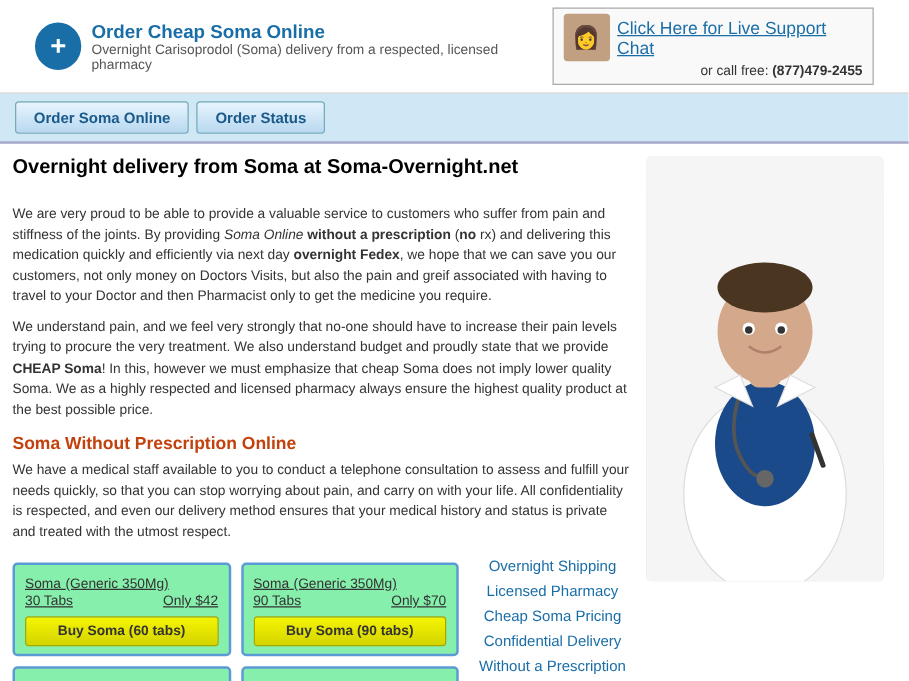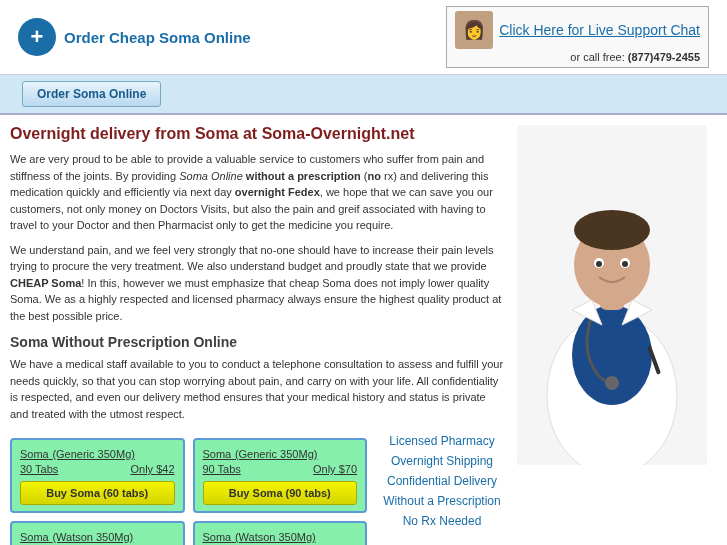--- a/index.html
+++ b/index.html
@@ -1,41 +1,41 @@
 <!DOCTYPE html>
 <html><head>
   <meta charset="utf-8">
   <style>
     * { margin: 0; padding: 0; box-sizing: border-box; }
     body { font-family: Arial, sans-serif; font-size: 12px; color: #333; background: #fff; width: 727px; }
     
     
-    #header { display: flex; align-items: center; justify-content: space-between; padding: 6px 18px; border-bottom: 1px solid #ccc; background: #fff; }
+    #header { display: flex; align-items: center; justify-content: flex-end; padding: 6px 28px; border-bottom: 1px solid #ccc; background: #fff; }
     #header-left { display: flex; align-items: center; gap: 8px; }
     #header-title-block { display: flex; flex-direction: column; }
     #header-title { color: #1a6ea8; font-size: 15px; font-weight: bold; }
     #header-subtitle { font-size: 11px; color: #555; }
     #header-right { display: flex; flex-direction: column; align-items: flex-end; gap: 2px; border: 1px solid #aaa; padding: 4px 8px; background: #f9f9f9; }
 
     
-    #nav { background: #d0e8f5; padding: 6px 22px; display: flex; gap: 6px; border-bottom: 2px solid #aac; }
+    #nav { background: #d0e8f5; padding: 6px 12px; display: flex; gap: 6px; border-bottom: 2px solid #aac; }
     .nav-btn { background: linear-gradient(to bottom, #e8f4fd, #b8d8f0); border: 1px solid #7ab; padding: 5px 14px; color: #1a5a8a; font-size: 12px; font-weight: bold; cursor: pointer; border-radius: 3px; }
 
     
     #main { display: flex; padding: 10px; gap: 10px; }
     #content { flex: 1; min-width: 0; }
     #sidebar { width: 200px; flex-shrink: 0; }
 
     
-    #page-title { font-size: 16px; color: #7f1d1d; margin-bottom: 8px; }
+    #page-title { font-size: 16px; color: #000000; margin-bottom: 20px; }
     .content-para { font-size: 11px; line-height: 1.5; color: #333; margin-bottom: 8px; }
     .content-para b { font-weight: bold; }
     .content-para i { }
     
-    .section-title { font-size: 14px; color: #404040; margin: 10px 0 6px 0; }
+    .section-title { font-size: 14px; color: #c2410c; margin: 10px 0 6px 0; }
 
     
     #product-grid { display: grid; grid-template-columns: 1fr 1fr; gap: 8px; margin-top: 8px; }
     .product-card { border: 2px solid #5b9bd5; background: #86efac; border-radius: 4px; padding: 6px 8px; text-decoration: underline; }
     .product-card-title { font-size: 13px; font-weight: bold; color: #333; }
     .product-card-title span { font-size: 11px; font-weight: normal; }
     .product-card-info { display: flex; justify-content: space-between; font-size: 11px; color: #333; margin: 2px 0 6px 0; gap: 32px; }
     .product-card-btn { background: linear-gradient(to bottom, #f5f500, #d4d400); border: 1px solid #a8a800; padding: 5px 10px; font-size: 11px; font-weight: bold; color: #333; cursor: pointer; border-radius: 3px; width: 100%; }
 
     
@@ -53,35 +53,37 @@
     .med-logo::before { content: '+'; font-size: 22px; color: white; }
   </style>
 </head>
 <body>
 
 <div id="header">
   <div id="header-left">
     <div class="med-logo"></div>
     <div id="header-title-block">
       <span id="header-title">Order Cheap Soma Online</span>
+      <span id="header-subtitle">Overnight Carisoprodol (Soma) delivery from a respected, licensed pharmacy</span>
     </div>
   </div>
   <div id="header-right">
     <div style="display:flex; align-items:center; gap:6px;">
       <div class="support-avatar">👩</div>
       <span style="color:#1a6ea8; font-size:14px; text-decoration:underline; cursor:pointer;">Click Here for Live Support Chat</span>
     </div>
     <span style="font-size:11px;">
       <span>or call free: </span><span style="font-weight:bold;">(877)479-2455</span>
     </span>
   </div>
 </div>
 
 <div id="nav">
   <button class="nav-btn">Order Soma Online</button>
+  <button class="nav-btn">Order Status</button>
 </div>
 
 <div id="main">
   <div id="content">
     <h2 id="page-title">Overnight delivery from Soma at Soma-Overnight.net</h2>
     <p class="content-para">
       We are very proud to be able to provide a valuable service to customers who suffer from pain and stiffness of the joints. By providing <i>Soma Online</i> <b>without a prescription</b> (<b>no</b> rx) and delivering this medication quickly and efficiently via next day <b>overnight Fedex</b>, we hope that we can save you our customers, not only money on Doctors Visits, but also the pain and greif associated with having to travel to your Doctor and then Pharmacist only to get the medicine you require.
     </p>
     <p class="content-para">
       We understand pain, and we feel very strongly that no-one should have to increase their pain levels trying to procure the very treatment. We also understand budget and proudly state that we provide <b>CHEAP Soma</b>! In this, however we must emphasize that cheap Soma does not imply lower quality Soma. We as a highly respected and licensed pharmacy always ensure the highest quality product at the best possible price.
@@ -125,22 +127,23 @@
 
         <div class="product-card">
           <div class="product-card-title">
             <span>Soma</span> <span>(Watson 350Mg)</span>
           </div>
 
         </div>
       </div>
 
       <div id="features-list" style="width:130px; margin-top:0; display:flex; flex-direction:column; gap:6px; padding-top:4px;">
+        <span class="feature-item">Overnight Shipping</span>
         <span class="feature-item">Licensed Pharmacy</span>
-        <span class="feature-item">Overnight Shipping</span>
+        <span class="feature-item">Cheap Soma Pricing</span>
         <span class="feature-item">Confidential Delivery</span>
         <span class="feature-item">Without a Prescription</span>
         <span class="feature-item">No Rx Needed</span>
 
       </div>
     </div>
 
   </div>
 
   <div id="sidebar">

